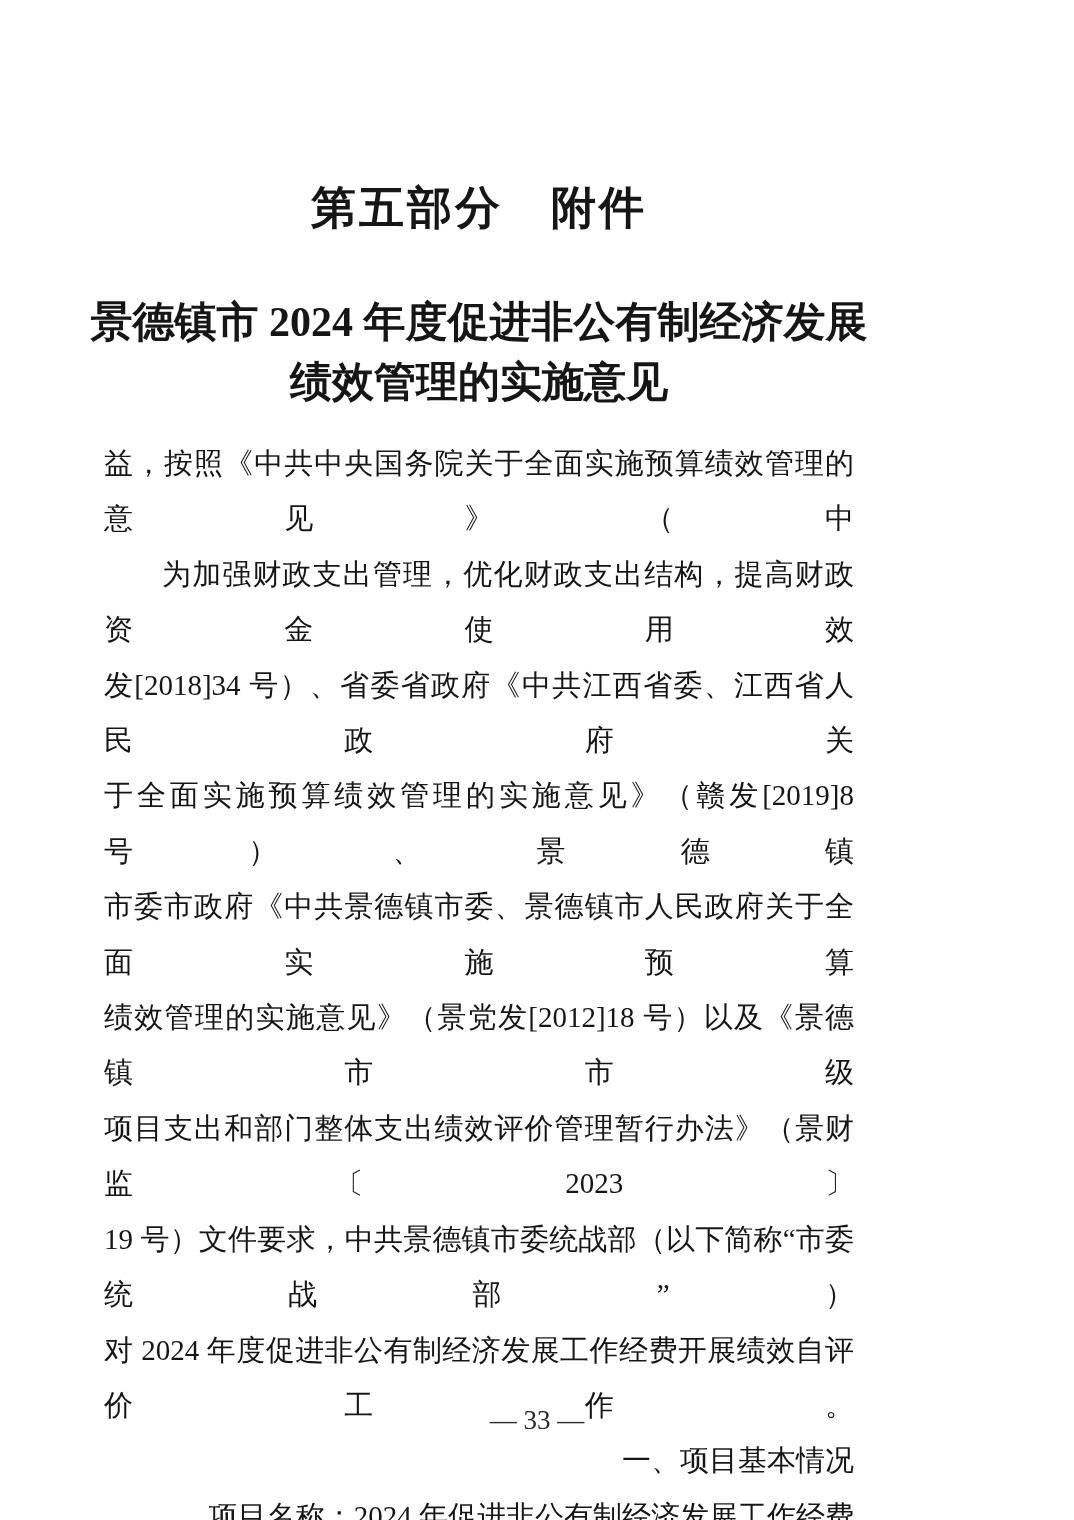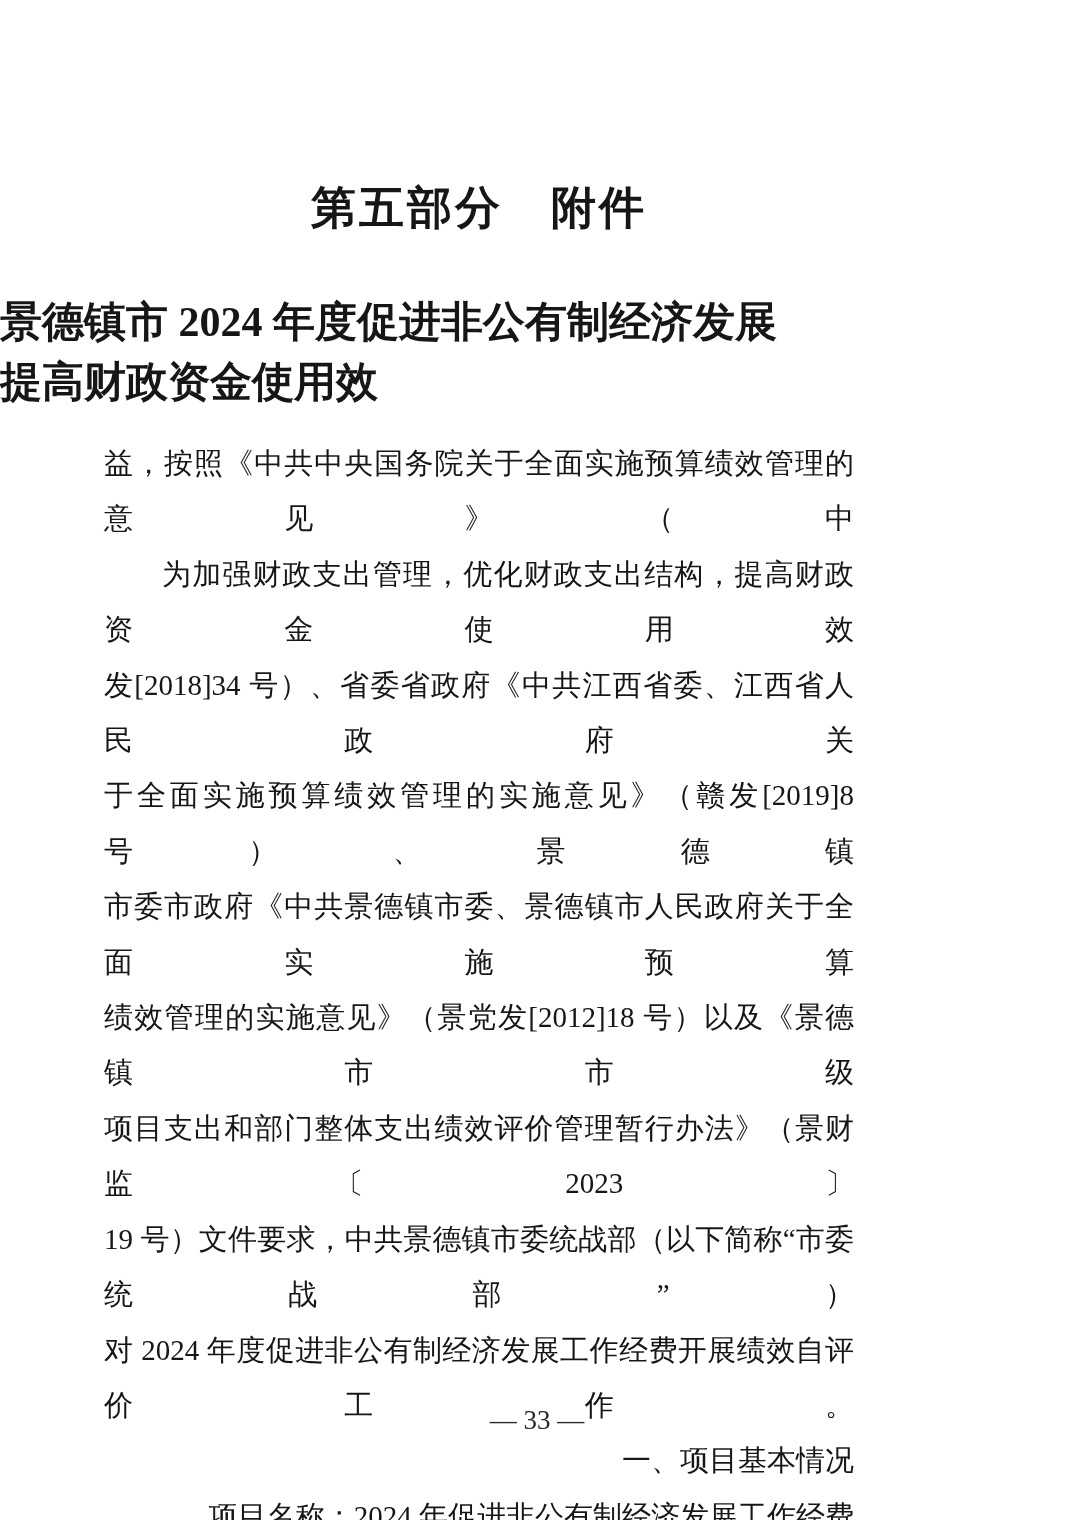--- a/index.html
+++ b/index.html
@@ -24,20 +24,21 @@
   .section-title {
     padding-top: 180px;
     text-align: center;
     font-size: 45px;
     font-weight: bold;
     letter-spacing: 3px;
     line-height: 56px;
   }
   .report-title {
     margin-top: 56px;
+    text-align: center;
     font-size: 42px;
     font-weight: bold;
     line-height: 60px;
   }
   .body-text {
     width: 750px;
     margin: 24px auto 0 auto;
     font-size: 29px;
     line-height: 55.4px;
   }
@@ -66,21 +67,21 @@
 </style>
 </head>
 <body>
 
 <div class="page">
 
   <div class="section-title">第五部分　附件</div>
 
   <div class="report-title">
     <div>景德镇市 2024 年度促进非公有制经济发展</div>
-    <div>提高财政资金使用效</div>
+    <div>绩效管理的实施意见</div>
   </div>
 
   <div class="body-text">
     <div class="line just">益，按照《中共中央国务院关于全面实施预算绩效管理的意见》（中</div>
     <div class="line just indent">为加强财政支出管理，优化财政支出结构，提高财政资金使用效</div>
     <div class="line just">发[2018]34 号）、省委省政府《中共江西省委、江西省人民政府关</div>
     <div class="line just">于全面实施预算绩效管理的实施意见》（赣发[2019]8 号）、景德镇</div>
     <div class="line just">市委市政府《中共景德镇市委、景德镇市人民政府关于全面实施预算</div>
     <div class="line just">绩效管理的实施意见》（景党发[2012]18 号）以及《景德镇市市级</div>
     <div class="line just">项目支出和部门整体支出绩效评价管理暂行办法》（景财监〔2023〕</div>

